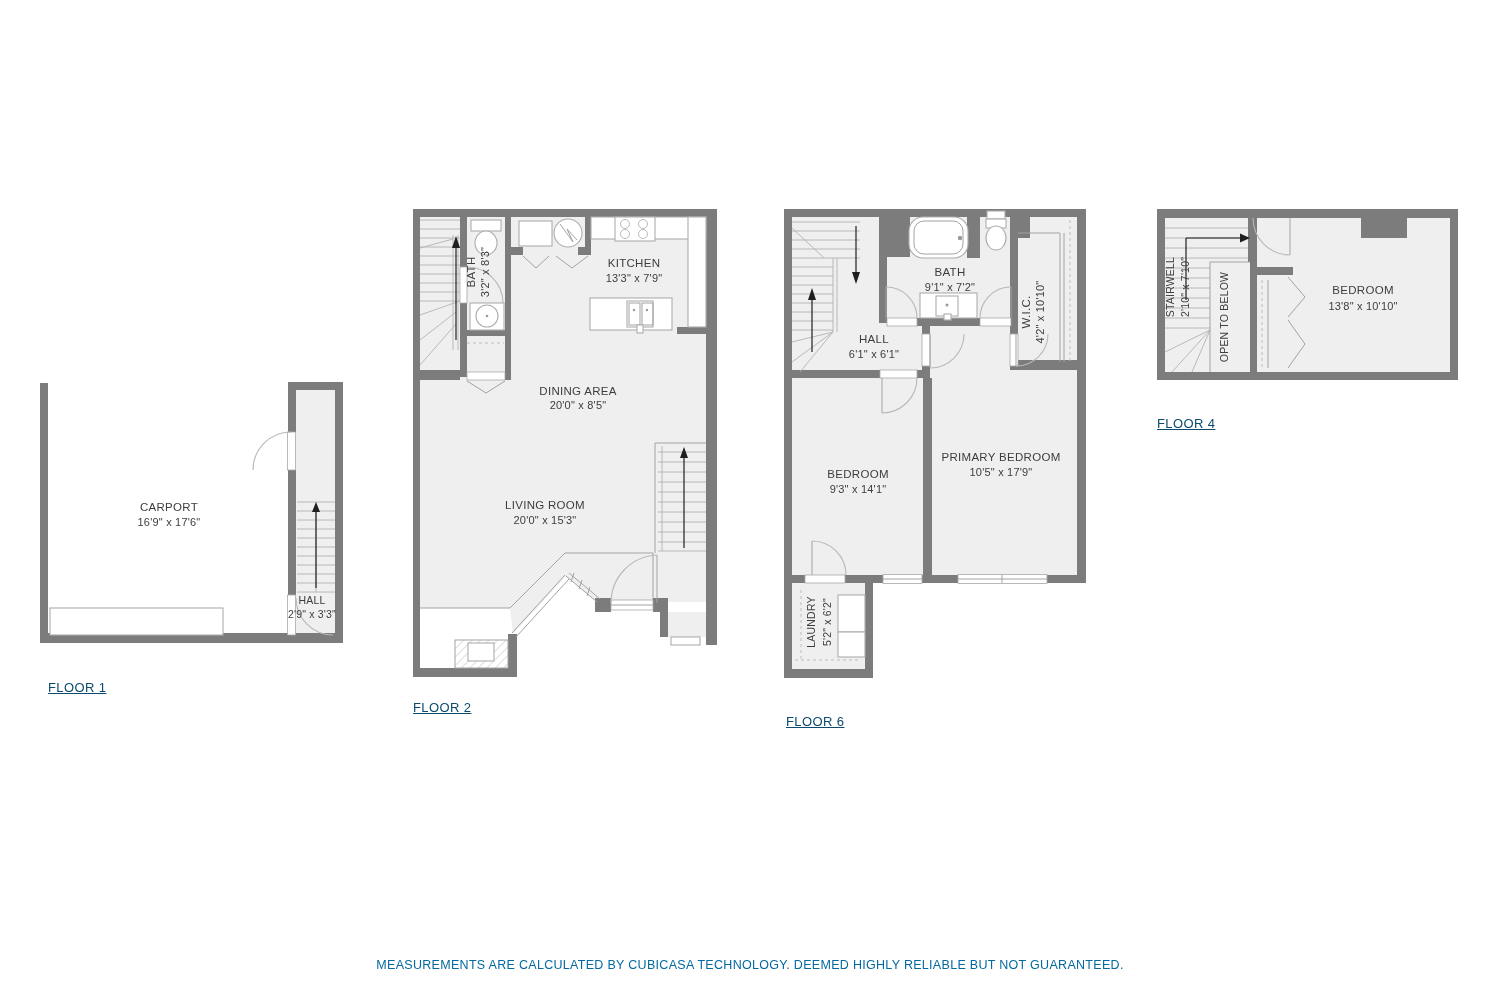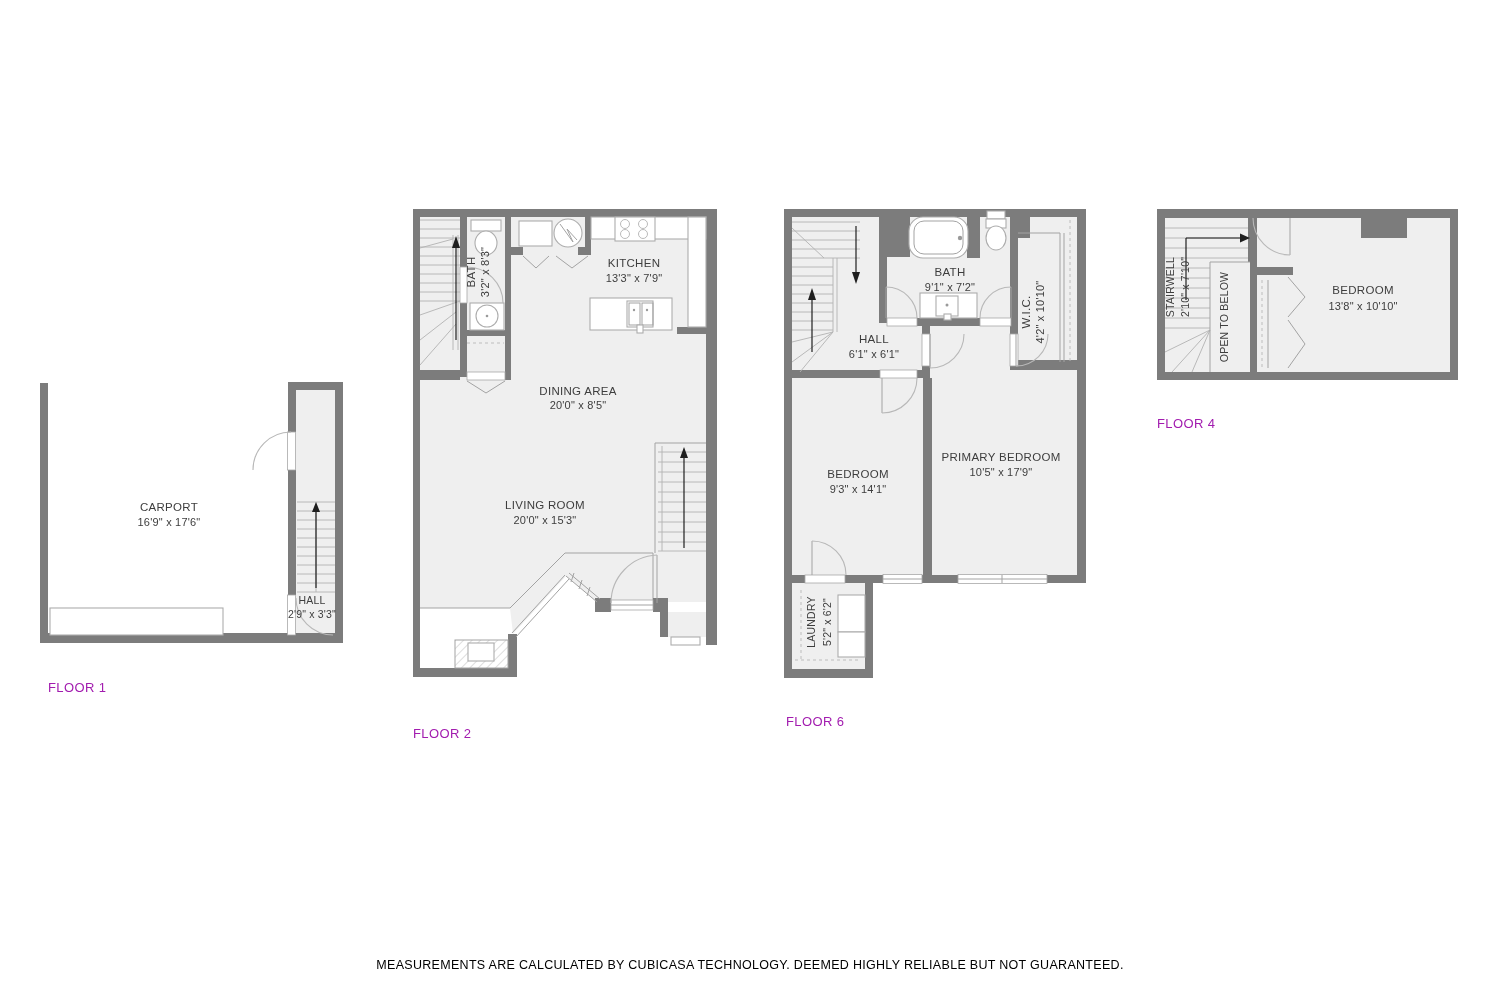--- a/index.html
+++ b/index.html
@@ -1,21 +1,21 @@
 <!DOCTYPE html>
 <html><head>
 <meta charset="utf-8">
 <style>
   html,body{margin:0;padding:0;}
   body{width:1500px;height:1000px;background:#ffffff;position:relative;overflow:hidden;
        font-family:"Liberation Sans",sans-serif;}
   .plan{position:absolute;}
-  .floor-label{position:absolute;font-size:13px;color:#a21caf;letter-spacing:.4px;}
+  .floor-label{position:absolute;font-size:13px;color:#0c4a6e;letter-spacing:.4px;text-decoration:underline;}
   .disclaimer{position:absolute;left:0;top:958px;width:1500px;text-align:center;
-              font-size:12.5px;color:#000000;letter-spacing:.3px;}
+              font-size:12.5px;color:#0369a1;letter-spacing:.3px;}
   svg{display:block;}
   .wall{fill:#7c7c7c;stroke:none;}
   .flr{fill:#efefef;stroke:none;}
   .fx{fill:#ffffff;stroke:#adadad;stroke-width:1.1;}
   .op{fill:#ffffff;stroke:#a8a8a8;stroke-width:.8;}
   .ln{fill:none;stroke:#a3a3a3;stroke-width:1;}
   .st{fill:none;stroke:#b2b2b2;stroke-width:.9;}
   .arc{fill:none;stroke:#b8b8b8;stroke-width:1.1;}
   .dash{fill:none;stroke:#b8b8b8;stroke-width:.9;stroke-dasharray:3,3;}
   .aln{fill:none;stroke:#1f1f1f;stroke-width:1.2;}
@@ -300,17 +300,17 @@
   <g>
     <text class="sm" x="1174" y="287" transform="rotate(-90 1174 287)">STAIRWELL</text>
     <text class="sm" x="1189" y="287" transform="rotate(-90 1189 287)">2'10" x 7'10"</text>
     <text class="sm" x="1228" y="317" transform="rotate(-90 1228 317)">OPEN TO BELOW</text>
     <text class="rn" x="1363" y="294">BEDROOM</text>
     <text class="rd" x="1363" y="310">13'8" x 10'10"</text>
   </g>
 </svg>
 
 <div class="floor-label" style="left:48px;top:680px">FLOOR 1</div>
-<div class="floor-label" style="left:413px;top:726px">FLOOR 2</div>
+<div class="floor-label" style="left:413px;top:700px">FLOOR 2</div>
 <div class="floor-label" style="left:786px;top:714px">FLOOR 6</div>
 <div class="floor-label" style="left:1157px;top:416px">FLOOR 4</div>
 
 <div class="disclaimer">MEASUREMENTS ARE CALCULATED BY CUBICASA TECHNOLOGY. DEEMED HIGHLY RELIABLE BUT NOT GUARANTEED.</div>
 
 </body></html>

